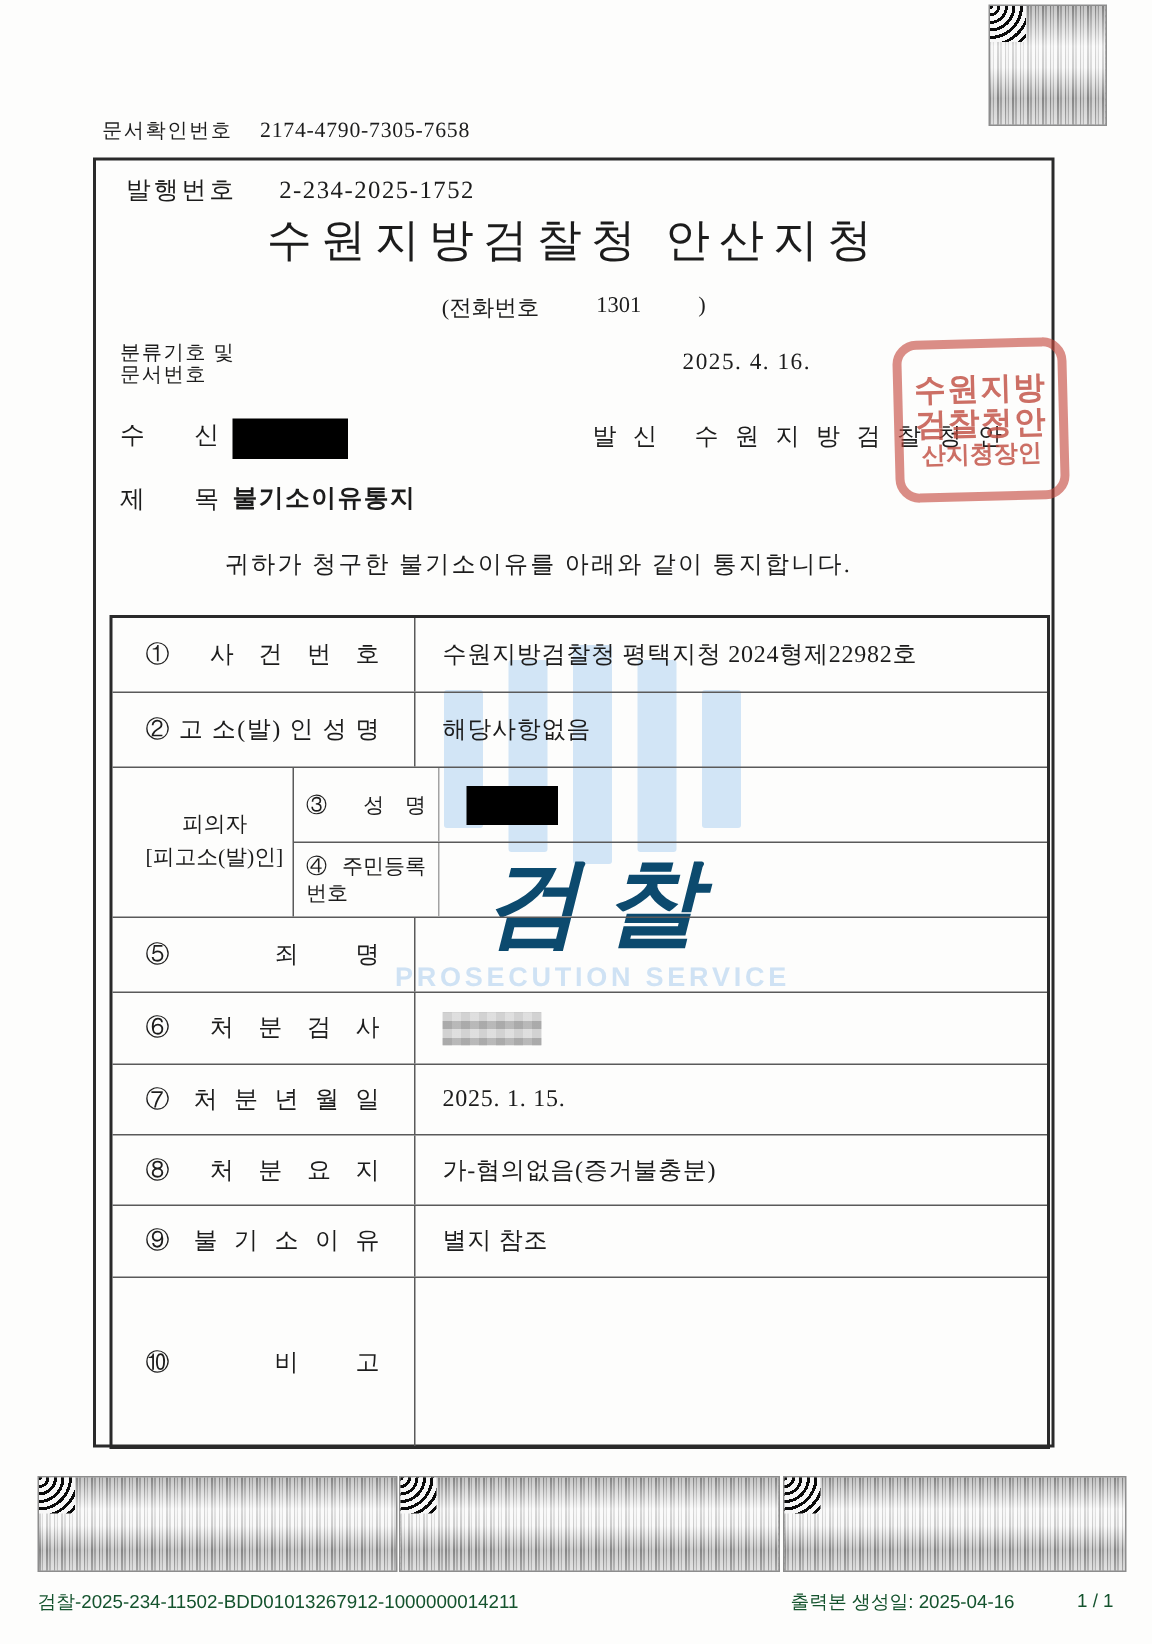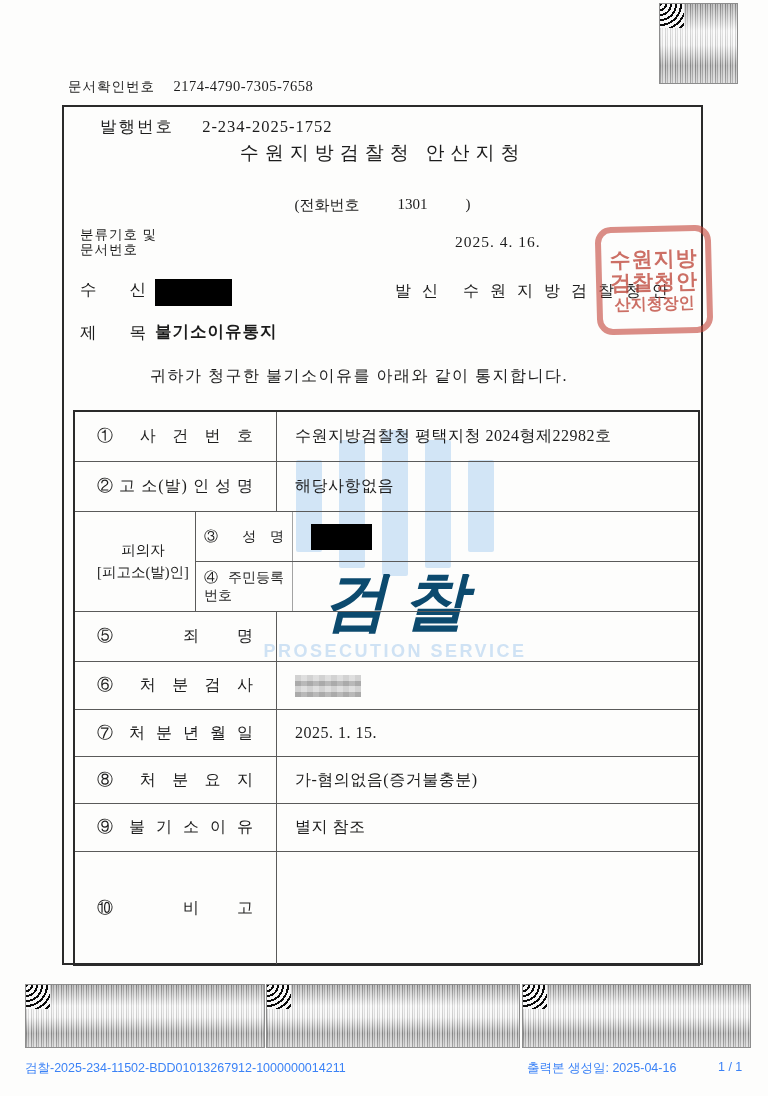--- a/index.html
+++ b/index.html
@@ -16,23 +16,23 @@
       repeating-linear-gradient(45deg,#848484 0 1px,#dcdcdc 1px 3px);
     border:1px solid #8d8d8d;
   }
   .arcs{position:absolute;top:0;left:0;width:24px;height:24px;
     background:repeating-radial-gradient(circle at 0 0,#0a0a0a 0 2px,#f7f7f7 2px 5px);}
 
   
   .docverify{left:68px;top:78px;font-size:13.5px;letter-spacing:1px;}
   .docverify b{font-weight:normal;font-size:14.5px;margin-left:14px;letter-spacing:.5px;}
   .frame{left:62px;top:105px;width:637px;height:856px;border:2px solid #2a2a2a;}
-  .issue{left:84px;top:116px;font-size:16.5px;letter-spacing:2px;margin-left:16px;}
+  .issue{left:84px;top:116px;font-size:16.5px;letter-spacing:2px;}
   .issue b{font-weight:normal;margin-left:22px;letter-spacing:1px;}
-  .title{left:62px;top:140px;width:641px;text-align:center;font-size:19px;letter-spacing:6px;}
+  .title{left:62px;top:140px;width:641px;text-align:center;font-size:30px;letter-spacing:6px;}
   .phoneline{left:62px;top:196px;width:641px;display:flex;justify-content:center;gap:38px;font-size:15px;}
   .classlabel{left:80px;top:227px;font-size:13.5px;line-height:1.12;letter-spacing:1px;}
   .dateline{left:455px;top:233px;font-size:15.5px;letter-spacing:1px;}
   .fieldlabel{font-size:16.5px;display:block;text-align:justify;text-align-last:justify;}
   .recipient-label{left:80px;top:279px;width:66px;}
   .redact-black{background:#000;}
   .rx-recipient{left:155px;top:279px;width:77px;height:27px;}
   .senderline{left:395px;top:281px;font-size:16px;letter-spacing:3.5px;white-space:nowrap;}
   .senderline .gap{display:inline-block;width:14px;}
   .subject-label{left:80px;top:322px;width:66px;}
@@ -75,21 +75,21 @@
           text-align:justify;text-align-last:justify;}
   .rx-name{width:61px;height:26px;}
   .redact-blur{width:66px;height:22px;
     background:repeating-linear-gradient(0deg,rgba(150,150,150,.55) 0 5px,rgba(220,220,220,.6) 5px 11px),
                repeating-linear-gradient(90deg,#c3c3c3 0 6px,#e3e3e3 6px 12px);}
   .crime-value{font-size:15px;letter-spacing:0;}
 
   
   .bc-top{left:659px;top:3px;width:77px;height:79px;}
   .strip{top:984px;height:62px;}
-  .footer{font-family:"Liberation Sans","DejaVu Sans",sans-serif;font-size:12.5px;color:#3b82f6;top:1060px;}
+  .footer{font-family:"Liberation Sans","DejaVu Sans",sans-serif;font-size:12.5px;color:#14532d;top:1060px;}
 </style>
 </head>
 <body>
 
 <div class="abs wm wm-bars">
   <div class="wm-bar" style="margin-top:30px;height:92px"></div>
   <div class="wm-bar" style="margin-top:10px;height:128px"></div>
   <div class="wm-bar" style="margin-top:0;height:146px"></div>
   <div class="wm-bar" style="margin-top:10px;height:128px"></div>
   <div class="wm-bar" style="margin-top:30px;height:92px"></div>

